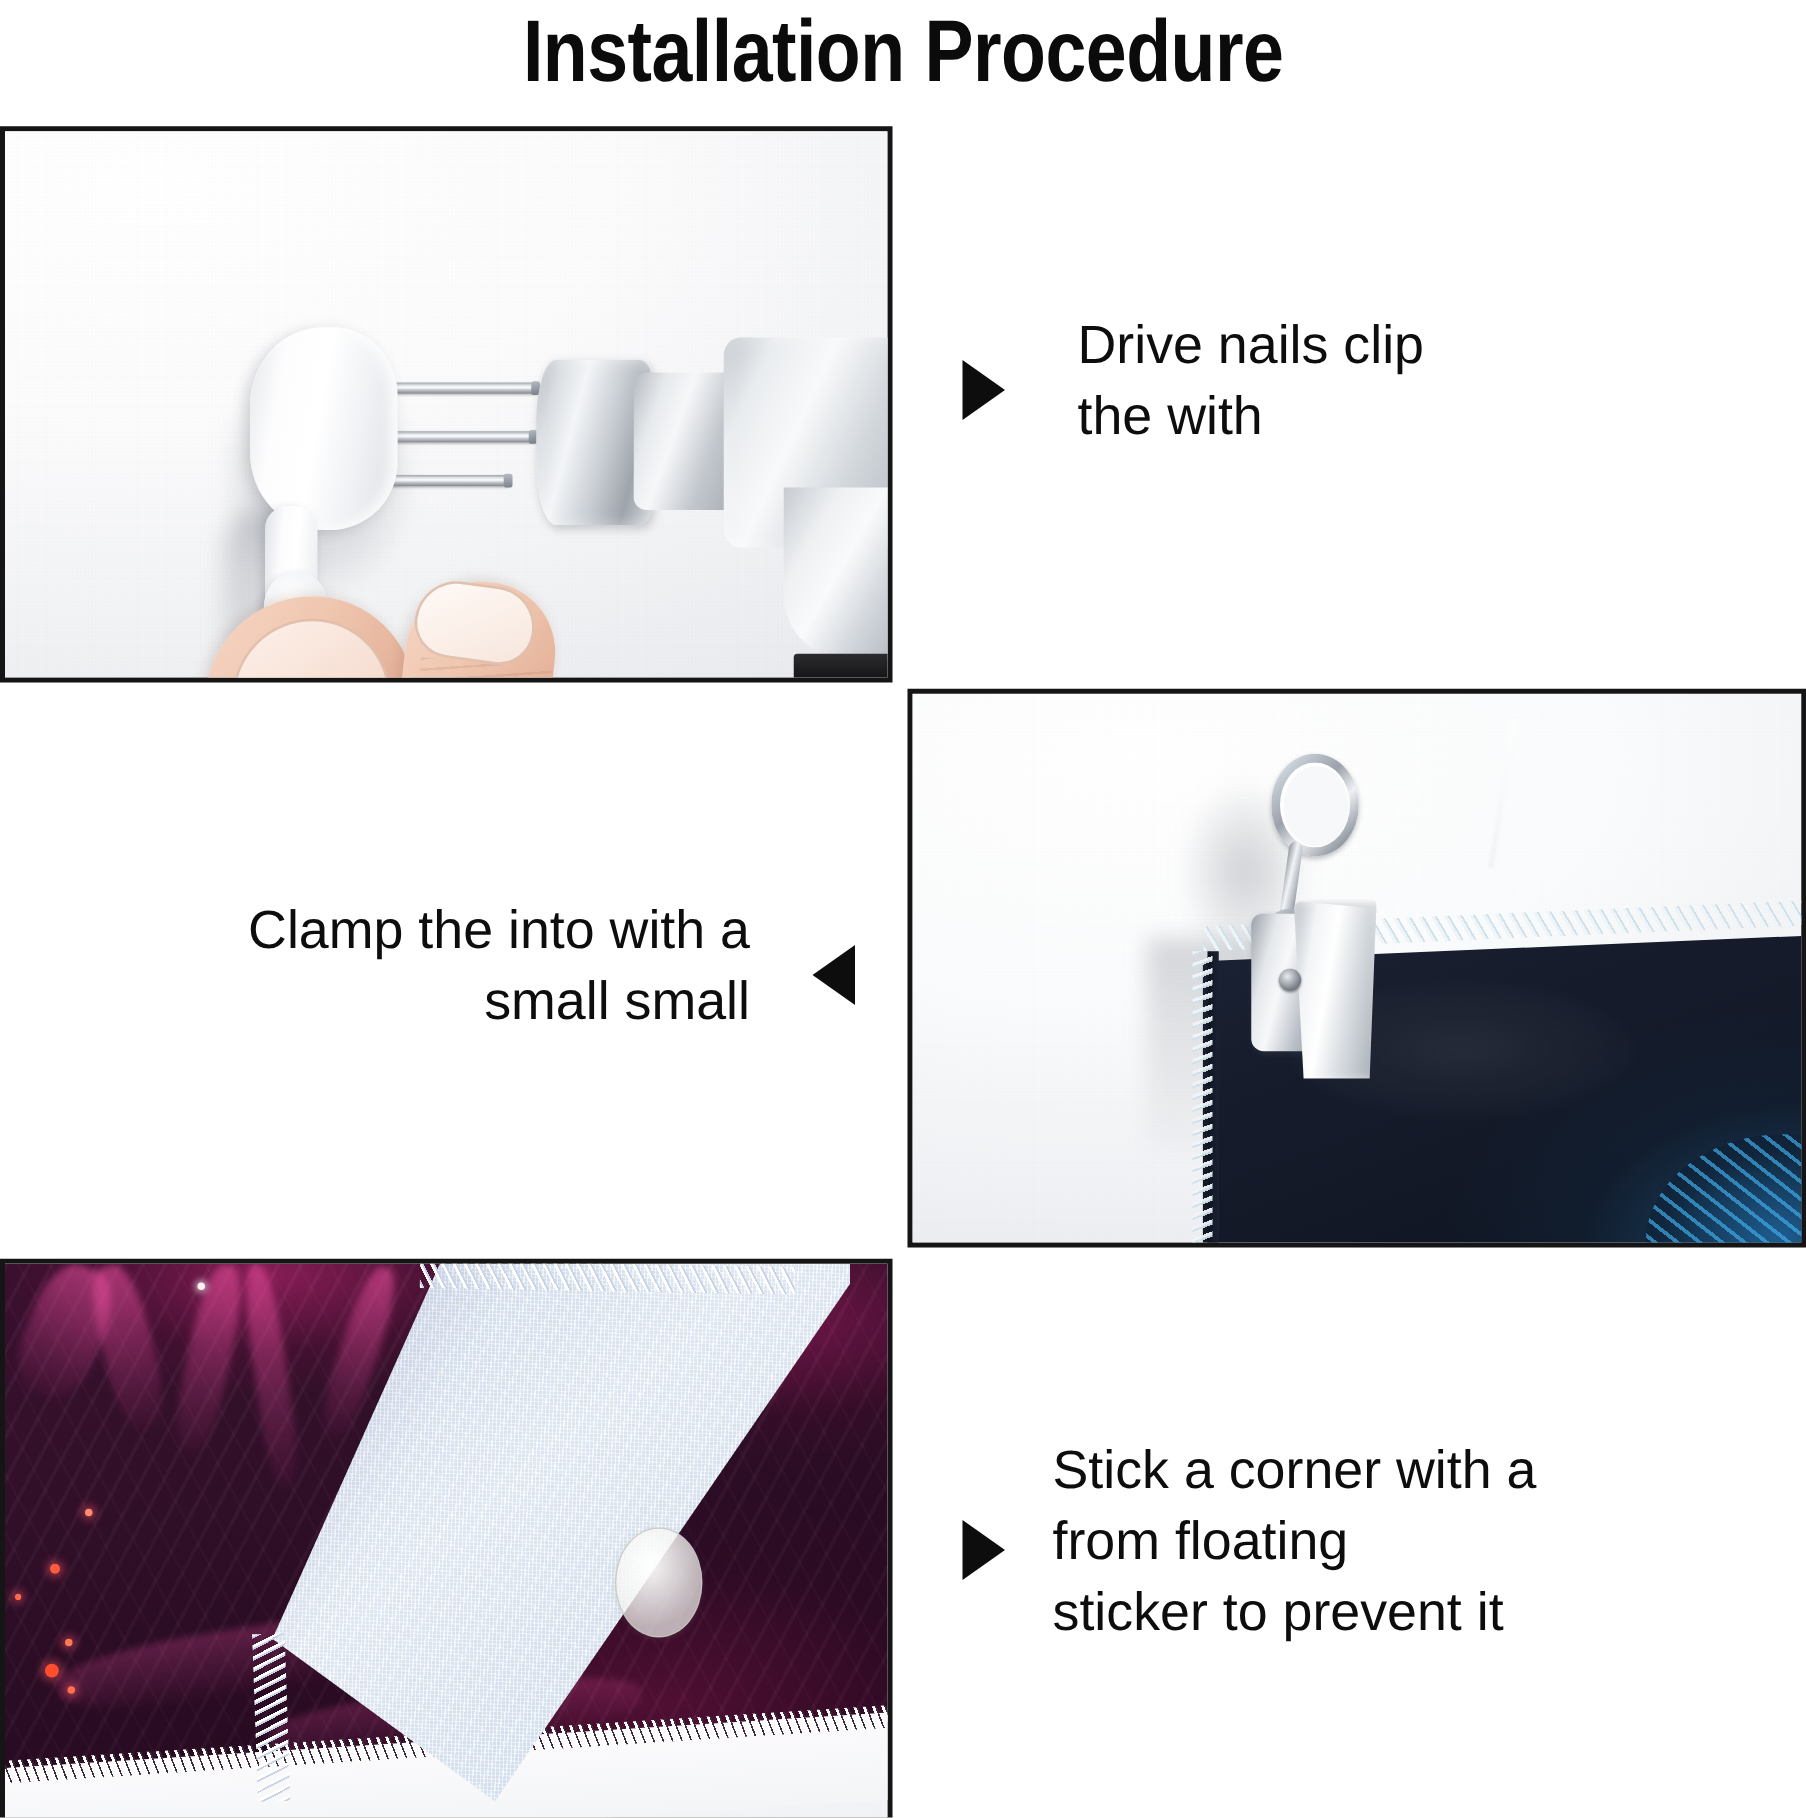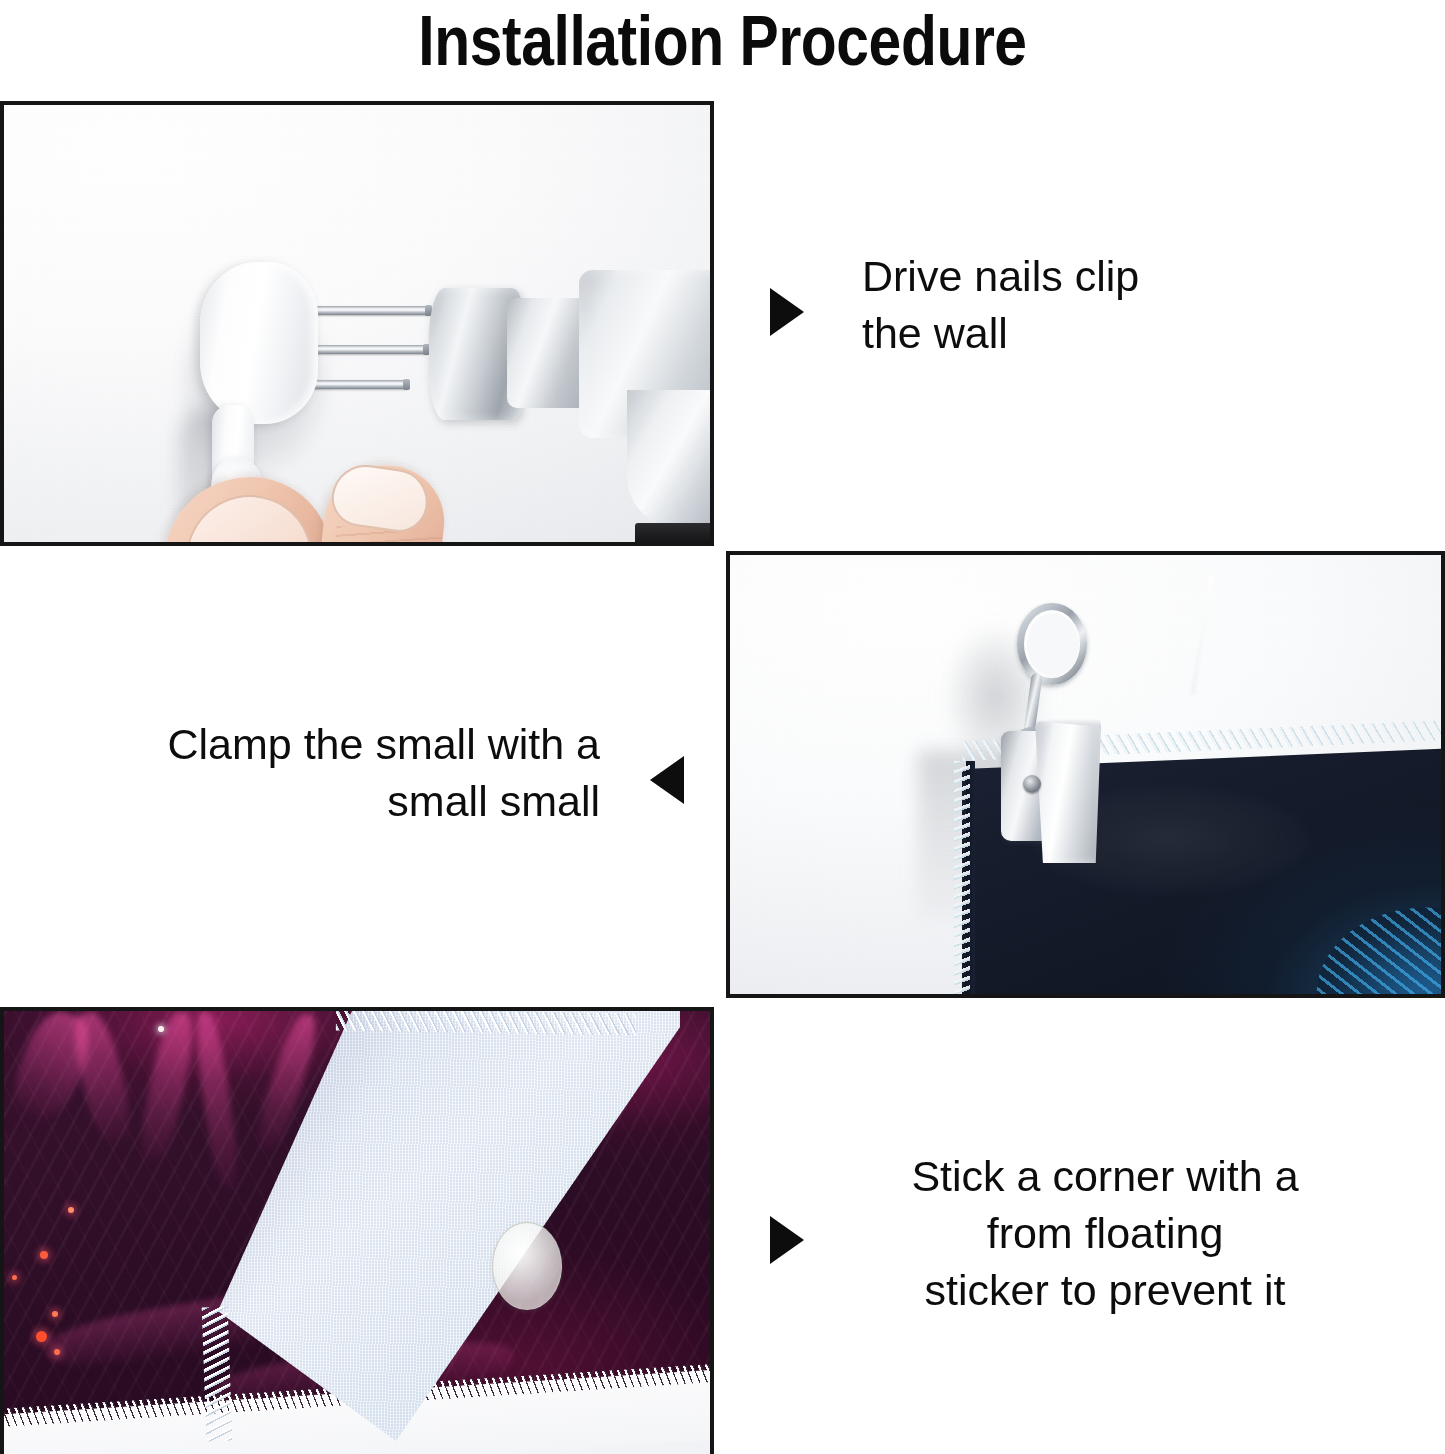--- a/index.html
+++ b/index.html
@@ -333,21 +333,21 @@
   .botwhite {
     position:absolute; left:-10px; top:404px; width:740px; height:70px;
     background:linear-gradient(180deg,#fbfbfc,#f4f5f7);
     transform:rotate(-3.6deg); transform-origin:left top;
   }
 
   
   .callout { position:absolute; color:#0d0d0d; font-size:43px; line-height:1.32; }
   #c1 { left:862px; top:248px; width:430px; text-align:left; }
   #c2 { left:60px;  top:716px; width:540px; text-align:right; }
-  #c3 { left:870px; top:1148px; width:470px; text-align:center; }
+  #c3 { left:842px; top:1148px; width:470px; text-align:left; }
 
   .tri { position:absolute; width:0; height:0; }
   #t1 { left:770px;  top:288px;  border-top:24px solid transparent; border-bottom:24px solid transparent; border-left:34px solid #0d0d0d; }
   #t2 { left:650px;  top:756px;  border-top:24px solid transparent; border-bottom:24px solid transparent; border-right:34px solid #0d0d0d; }
   #t3 { left:770px;  top:1216px; border-top:24px solid transparent; border-bottom:24px solid transparent; border-left:34px solid #0d0d0d; }
 </style>
 </head>
 <body>
 
 <div id="page">
@@ -453,26 +453,26 @@
       <div class="foldhem"></div>
       <div class="foldhem2"></div>
     </div>
   </div>
 
   <div class="sticker"></div>
 
   <div class="tri" id="t1"></div>
   <div class="callout" id="c1">
     <div>Drive nails clip</div>
-    <div>the wall</div>
+    <div>the with</div>
   </div>
 
   <div class="tri" id="t2"></div>
   <div class="callout" id="c2">
-    <div>Clamp the small with a</div>
+    <div>Clamp the into with a</div>
     <div>small small</div>
   </div>
 
   <div class="tri" id="t3"></div>
   <div class="callout" id="c3">
     <div>Stick a corner with a</div>
     <div>from floating</div>
     <div>sticker to prevent it</div>
   </div>
 

